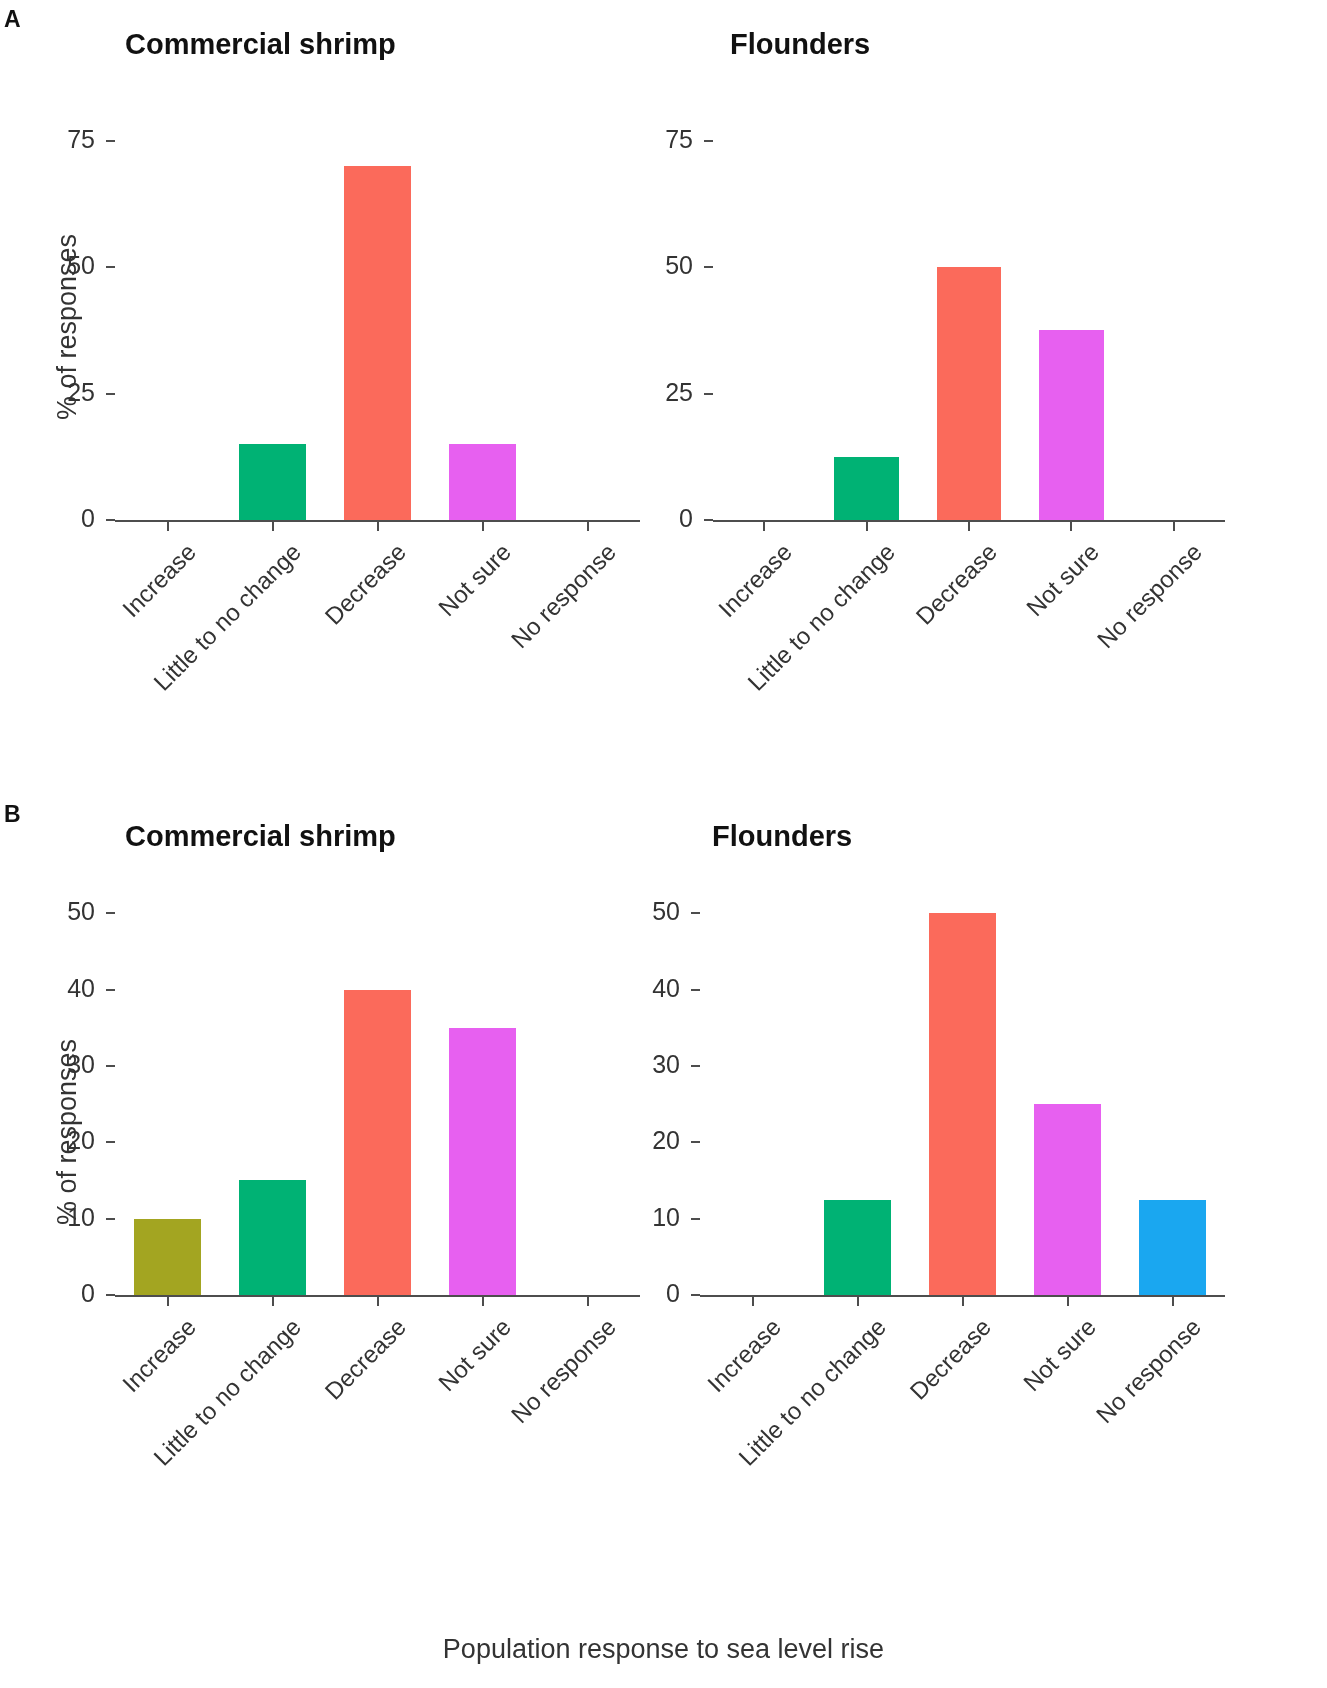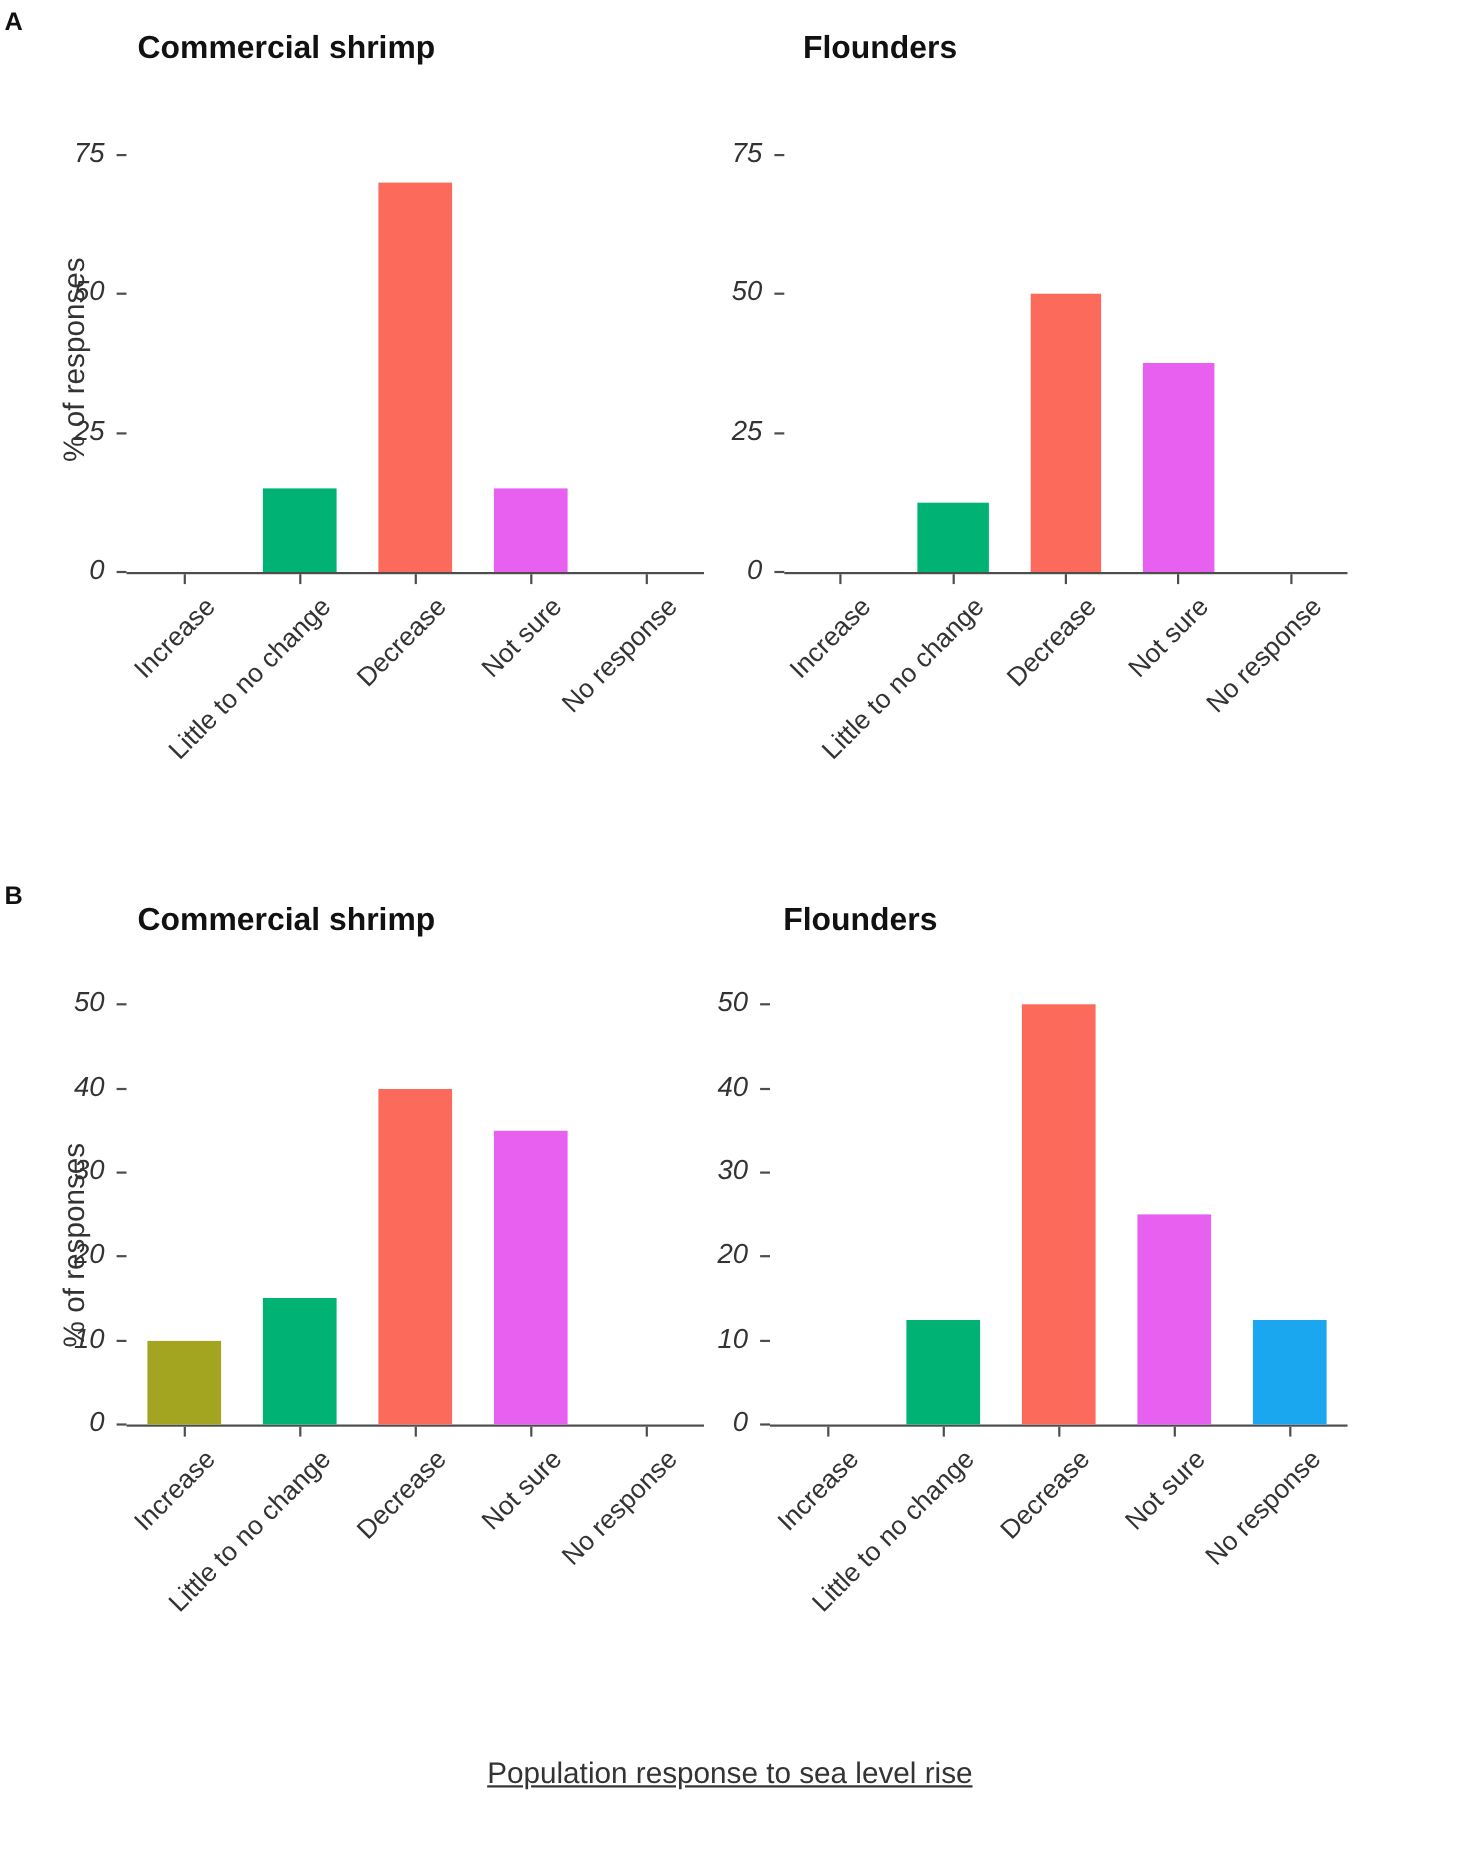--- a/index.html
+++ b/index.html
@@ -75,21 +75,20 @@
   .tick {
     position: absolute;
     background: #4d4d4d;
   }
   .ytick-label {
     position: absolute;
     font-size: 25px;
     color: #333;
     text-align: right;
     white-space: nowrap;
-    font-style: italic;
   }
   .xtick-label {
     position: absolute;
     font-size: 24px;
     color: #333;
     white-space: nowrap;
     transform: rotate(-45deg);
     transform-origin: right top;
     text-align: right;
   }
@@ -228,14 +227,14 @@
         <div class="bar" title="Decrease: 50" style="left: 229.425px; width: 66.15px; height: 381.818px; background: rgb(251, 106, 91);"></div>
         <div class="tick" style="left: 366.5px; top: 422px; width: 2px; height: 9px;"></div>
         <div class="xtick-label" style="left: 181.5px; top: 438px; width: 200px;">Not sure</div>
         <div class="bar" title="Not sure: 25" style="left: 334.425px; width: 66.15px; height: 190.909px; background: rgb(231, 96, 240);"></div>
         <div class="tick" style="left: 471.5px; top: 422px; width: 2px; height: 9px;"></div>
         <div class="xtick-label" style="left: 286.5px; top: 438px; width: 200px;">No response</div>
         <div class="bar" title="No response: 12.5" style="left: 439.425px; width: 66.15px; height: 95.4545px; background: rgb(26, 167, 240);"></div>
       </div>
   </div>
 
-  <div class="xlab" style="top:802px;text-decoration:underline;">Population response to sea level rise</div>
+  <div class="xlab" style="top:839px;">Population response to sea level rise</div>
 </div>
 
 </body></html>

